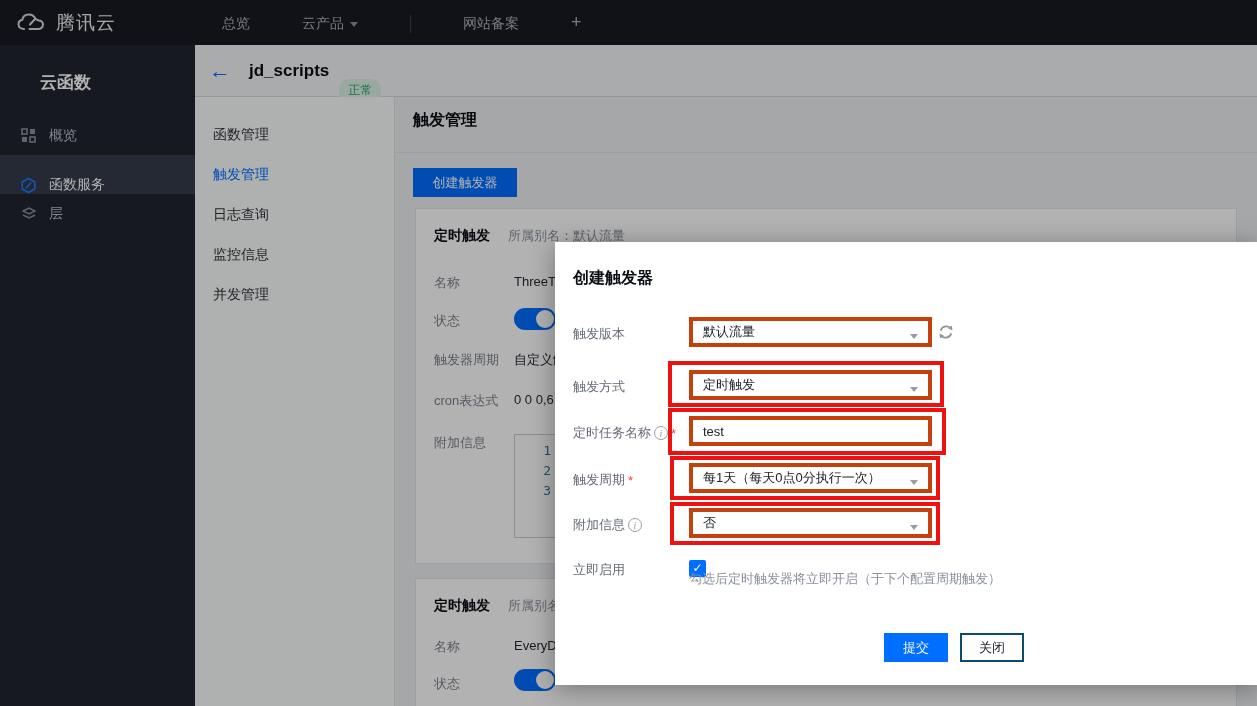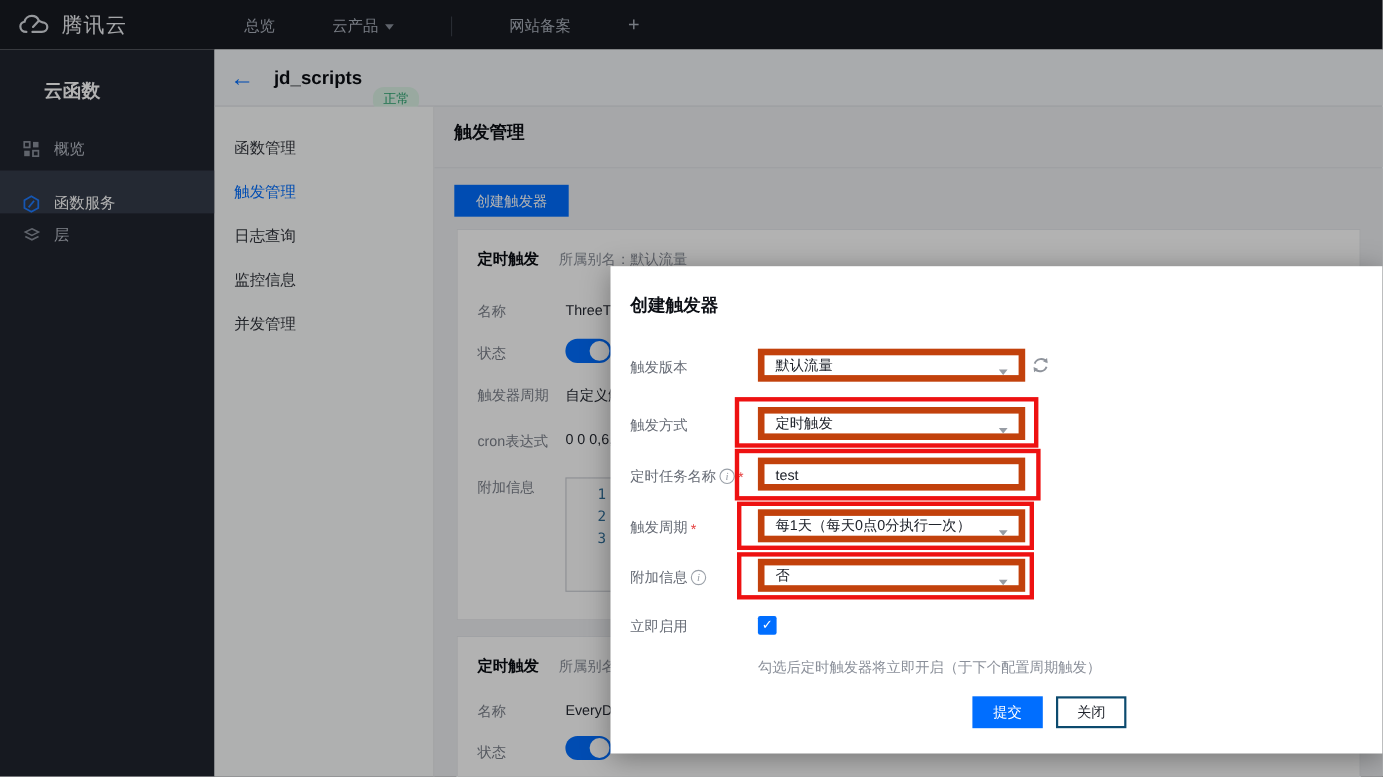--- a/index.html
+++ b/index.html
@@ -60,27 +60,27 @@
 
   
   .overlay{position:absolute;left:0;top:0;width:1257px;height:706px;background:rgba(0,0,0,0.30);z-index:20;}
 
   
   .modal{position:absolute;left:555px;top:242px;width:702px;height:443px;background:#fff;box-shadow:0 4px 24px rgba(0,0,0,.35);z-index:30;}
   .modal-title{position:absolute;left:18px;top:26px;font-size:16px;font-weight:bold;color:#0b0e14;}
   .mlabel{position:absolute;left:18px;font-size:13px;color:#666b75;display:flex;align-items:center;gap:3px;}
   .req{color:#e64545;font-size:13px;}
   .info-icn{display:inline-block;width:14px;height:14px;border:1px solid #9aa0a8;border-radius:50%;color:#9aa0a8;font-size:10px;line-height:13px;text-align:center;font-family:"Liberation Serif",serif;font-style:italic;}
-  .select,.tinput{position:absolute;left:134px;width:243px;height:30px;border:6px solid #c2410c;background:#fff;font-size:13px;color:#20242c;display:flex;align-items:center;padding:0 26px 0 10px;cursor:pointer;white-space:nowrap;overflow:hidden;}
+  .select,.tinput{position:absolute;left:134px;width:243px;height:30px;border:4px solid #c2410c;background:#fff;font-size:13px;color:#20242c;display:flex;align-items:center;padding:0 26px 0 10px;cursor:pointer;white-space:nowrap;overflow:hidden;}
   .tinput{cursor:text;}
   .sel-caret{position:absolute;right:10px;top:13px;width:0;height:0;border-left:4px solid transparent;border-right:4px solid transparent;border-top:5px solid #979ca4;}
   .refresh{position:absolute;left:381px;top:80px;width:20px;height:20px;cursor:pointer;}
   .hl{position:absolute;border:4px solid var(--red);z-index:40;pointer-events:none;}
   .checkbox{position:absolute;left:134px;top:318px;width:17px;height:17px;background:var(--accent);color:#fff;font-size:12px;line-height:17px;text-align:center;border-radius:2px;cursor:pointer;}
-  .note{position:absolute;left:134px;top:356px;font-size:13px;color:#8a8f99;}
+  .note{position:absolute;left:134px;top:328px;font-size:13px;color:#8a8f99;}
   .btn{position:absolute;top:391px;width:64px;height:29px;font-size:13px;display:flex;align-items:center;justify-content:center;cursor:pointer;}
   .btn-submit{left:329px;background:var(--accent);color:#fff;border:none;}
   .btn-close{left:405px;background:#fff;color:#20242c;border:2px solid #0c4a6e;}
 </style>
 </head>
 <body>
 
 <div class="screen">
 
   <div class="topbar">

